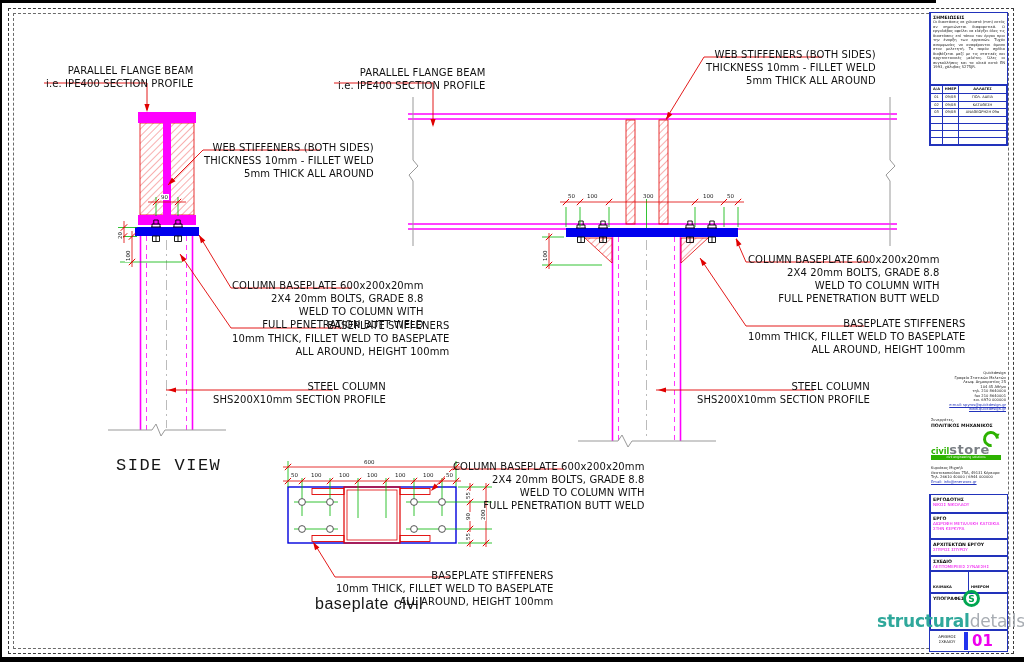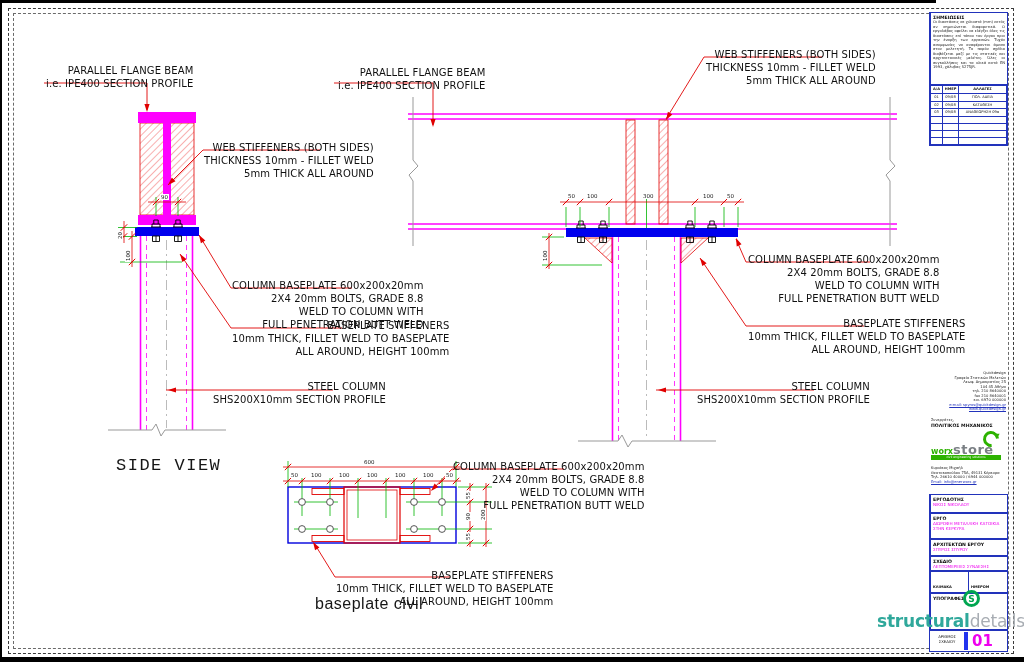--- a/index.html
+++ b/index.html
@@ -365,21 +365,21 @@
     <div class="abs" style="left:2px;top:408px;width:75px;">
       <div class="tb-t">Συνεργάτες,</div>
       <div class="tb-h">ΠΟΛΙΤΙΚΟΣ ΜΗΧΑΝΙΚΟΣ</div>
     </div>
 
     <div class="abs" style="left:2px;top:421px;width:75px;height:33px;">
       <div class="abs" style="left:52px;top:0;width:16px;height:16px;border:3.5px solid #2db200;border-radius:50%;
                   border-right-color:transparent;transform:rotate(40deg);box-sizing:border-box;"></div>
       <div class="abs" style="left:64px;top:1px;width:0;height:0;border-left:5px solid #2db200;border-top:3px solid transparent;border-bottom:3px solid transparent;transform:rotate(-30deg);"></div>
       <div class="abs" style="left:0;top:8px;white-space:nowrap;">
-        <span style="font-weight:bold;font-size:8px;color:#2db200;">worx</span><span style="font-weight:bold;font-size:13px;color:#7a7f84;letter-spacing:0.5px;">store</span>
+        <span style="font-weight:bold;font-size:8px;color:#2db200;">civil</span><span style="font-weight:bold;font-size:13px;color:#7a7f84;letter-spacing:0.5px;">store</span>
       </div>
       <div class="abs" style="left:0;top:24px;width:70px;height:4.5px;background:#2db200;color:#fff;
                   font-size:3px;line-height:4.5px;text-align:center;">civil engineering solutions</div>
     </div>
 
     <div class="abs" style="left:2px;top:456px;width:75px;">
       <div class="tb-t pre">Κυριάκος Μιχαήλ
 Θεοτοκοπούλου 75Α, 49131 Κέρκυρα
 Τηλ. 26610 40000 / 6944 000000</div>
       <div class="tb-link">Email: info@enerworx.gr</div>

